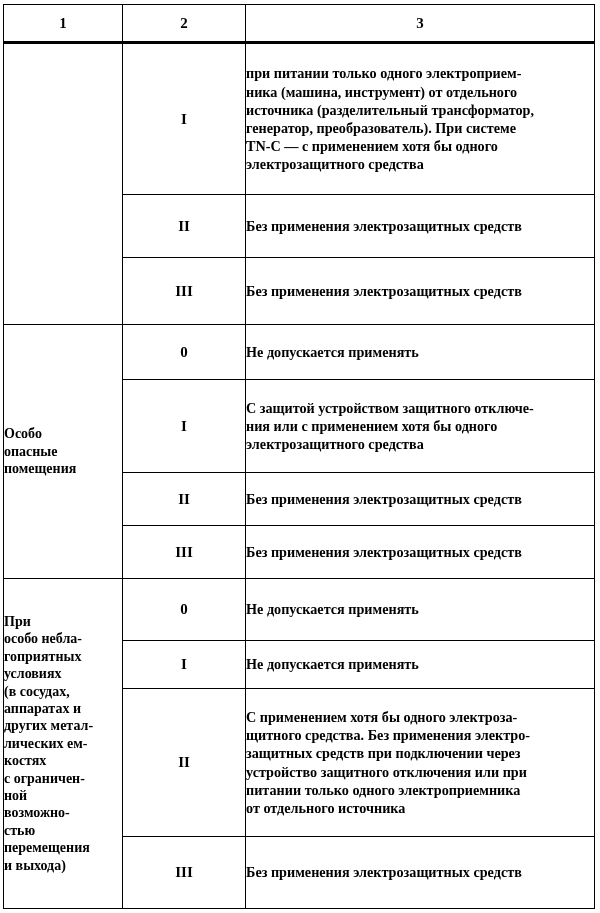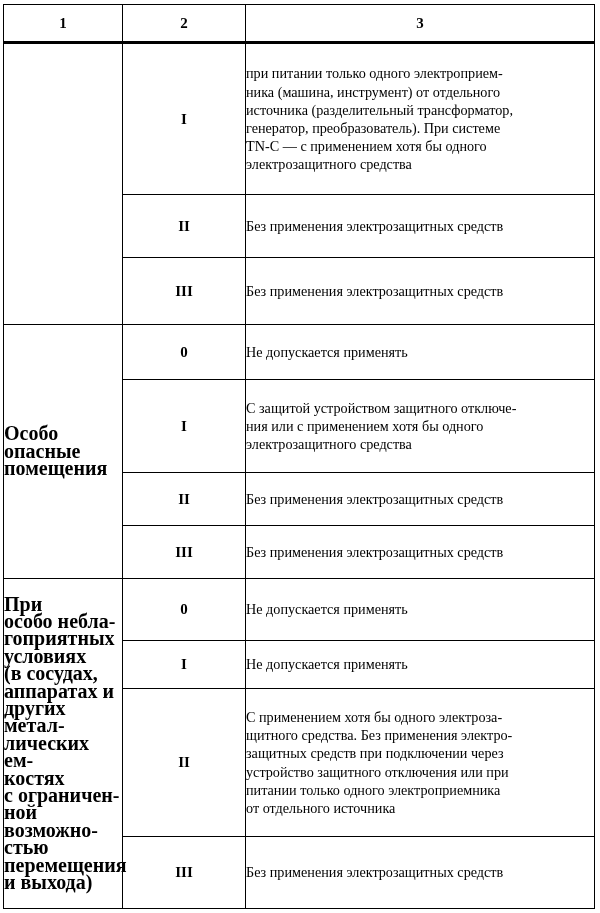--- a/index.html
+++ b/index.html
@@ -52,38 +52,38 @@
     height: 36px;
     line-height: 36px;
     border-bottom: 3px solid #000000 !important;
   }
 
   
   .cat {
     vertical-align: top;
     text-align: left;
     font-weight: bold;
-    font-size: 20px;
+    font-size: 14px;
     line-height: 17.4px;
     padding: 10px 4px 6px 8px;
     white-space: pre-line;
   }
   .cat.empty { padding: 0; }
 
   
   .grp {
     text-align: center;
     font-weight: bold;
     font-size: 15px;
   }
 
   
   .req {
     text-align: left;
-    font-weight: normal;
+    font-weight: bold;
     font-size: 14.2px;
     line-height: 18.2px;
     padding: 7px 10px 7px 10px;
     white-space: pre-line;
   }
 
   
   .thick-under td { border-bottom: 2px solid #000000; }
 
   

